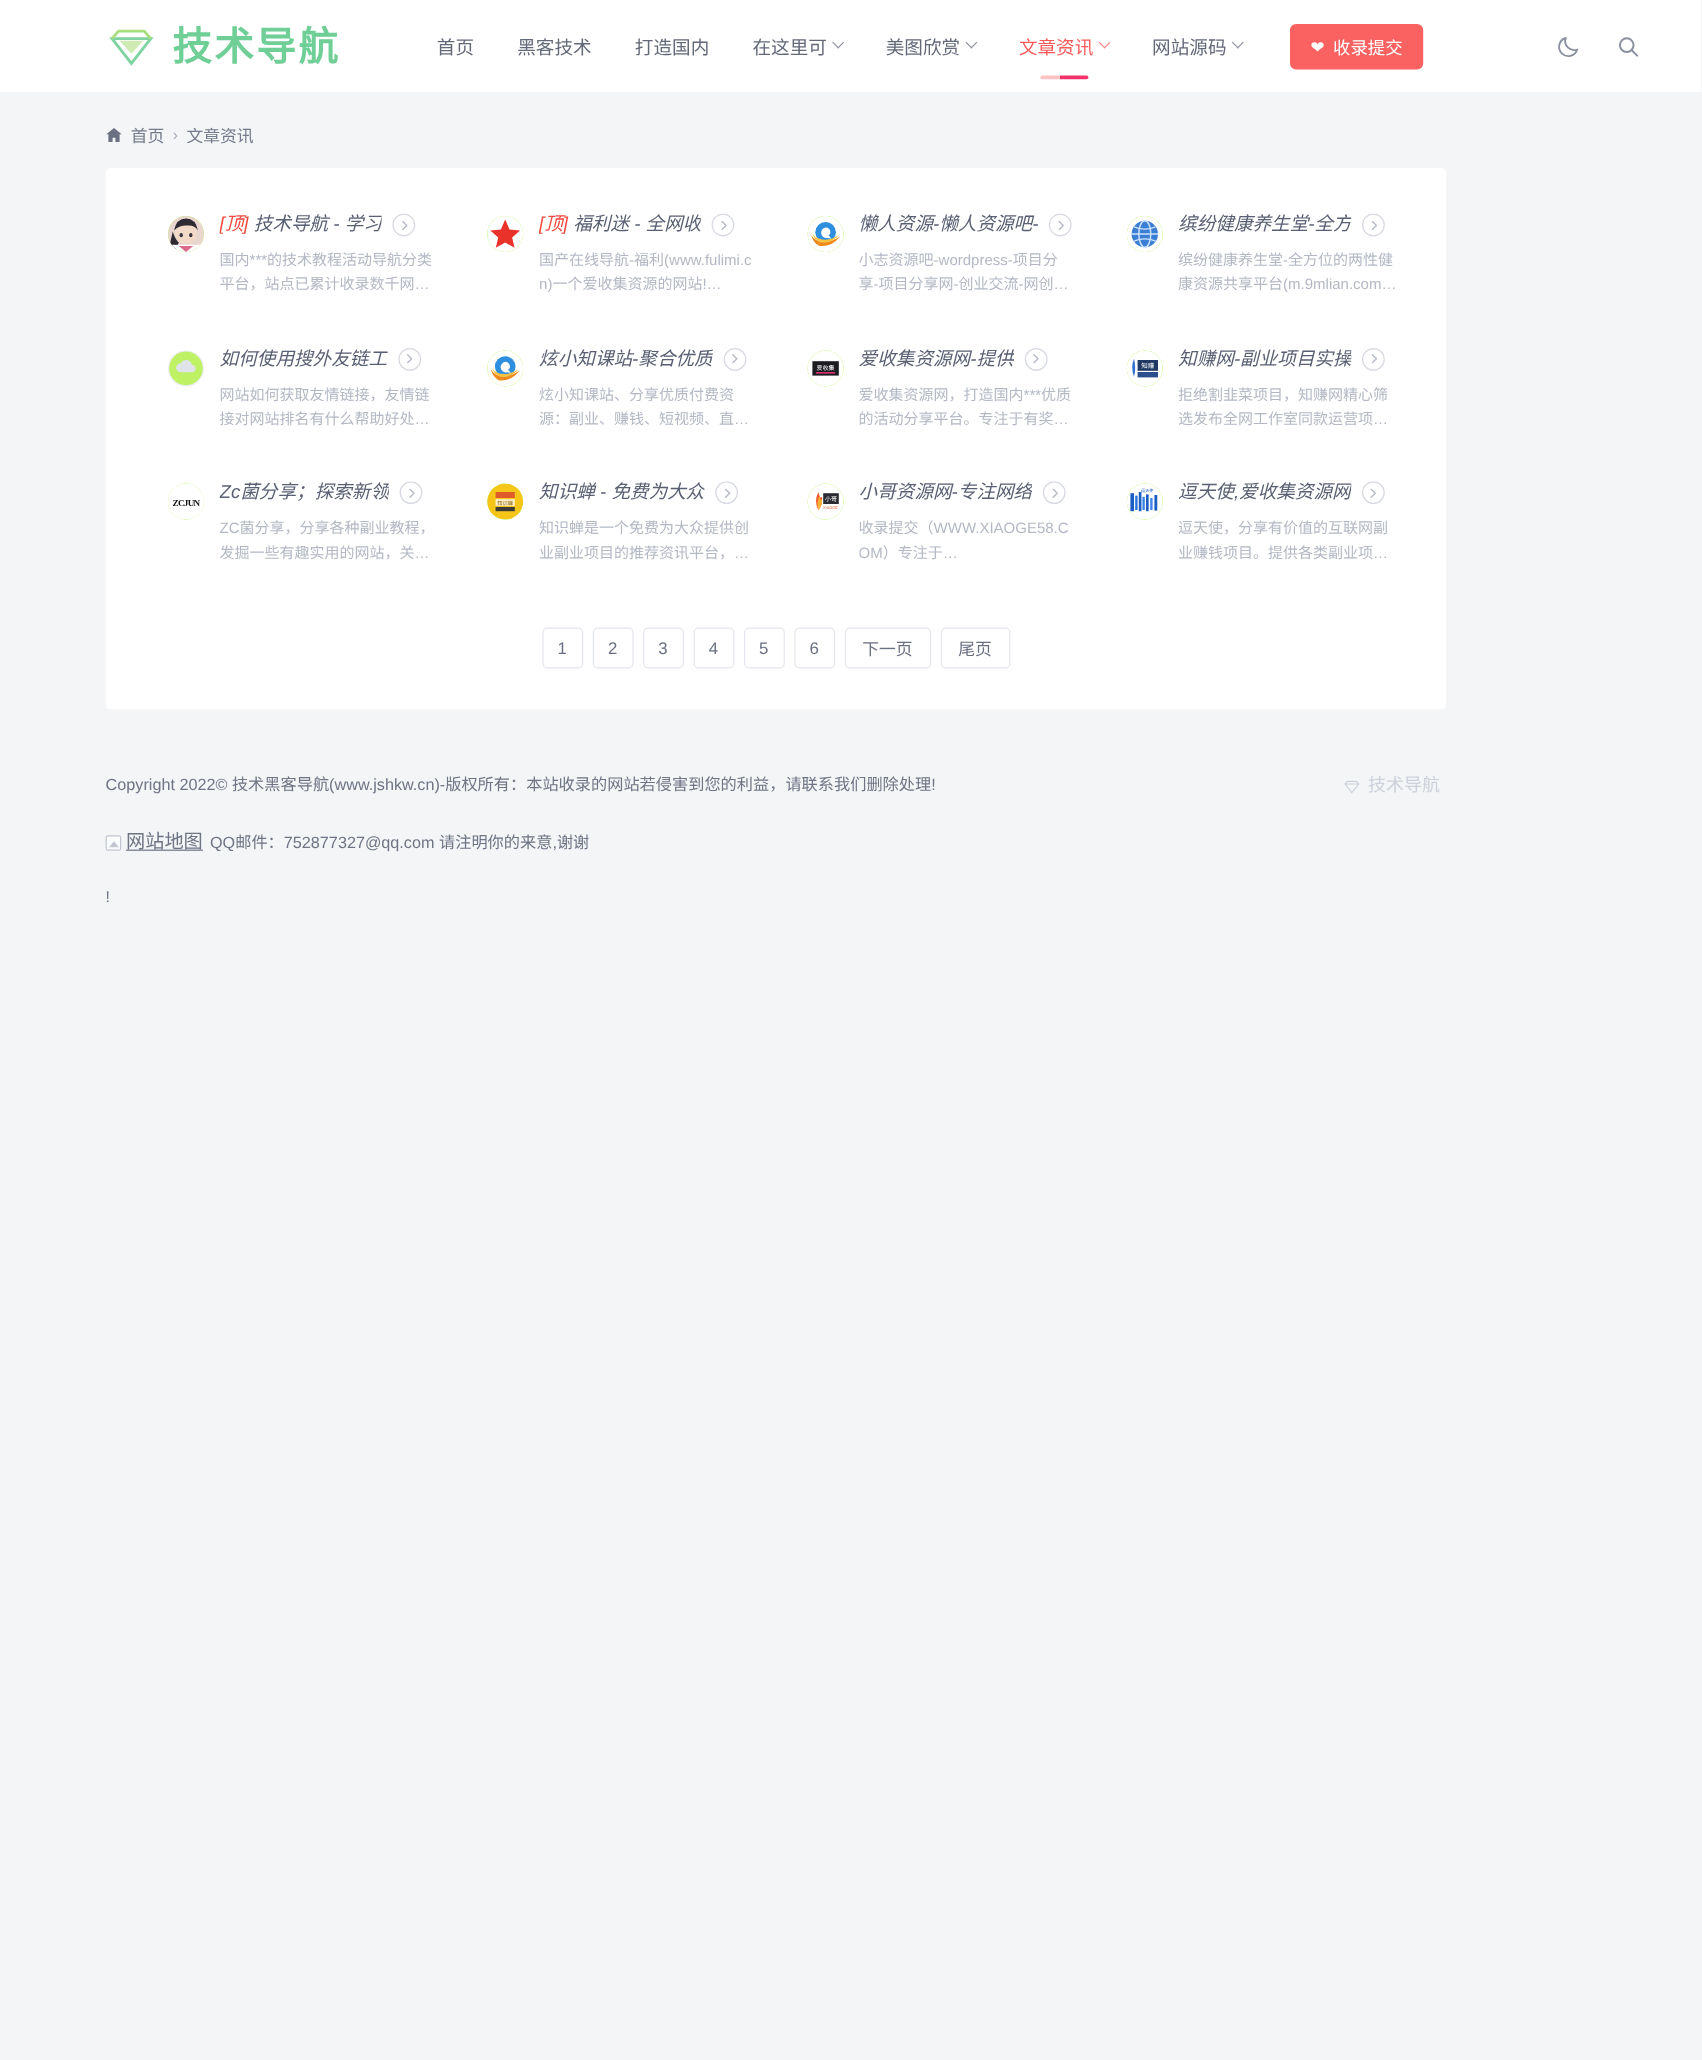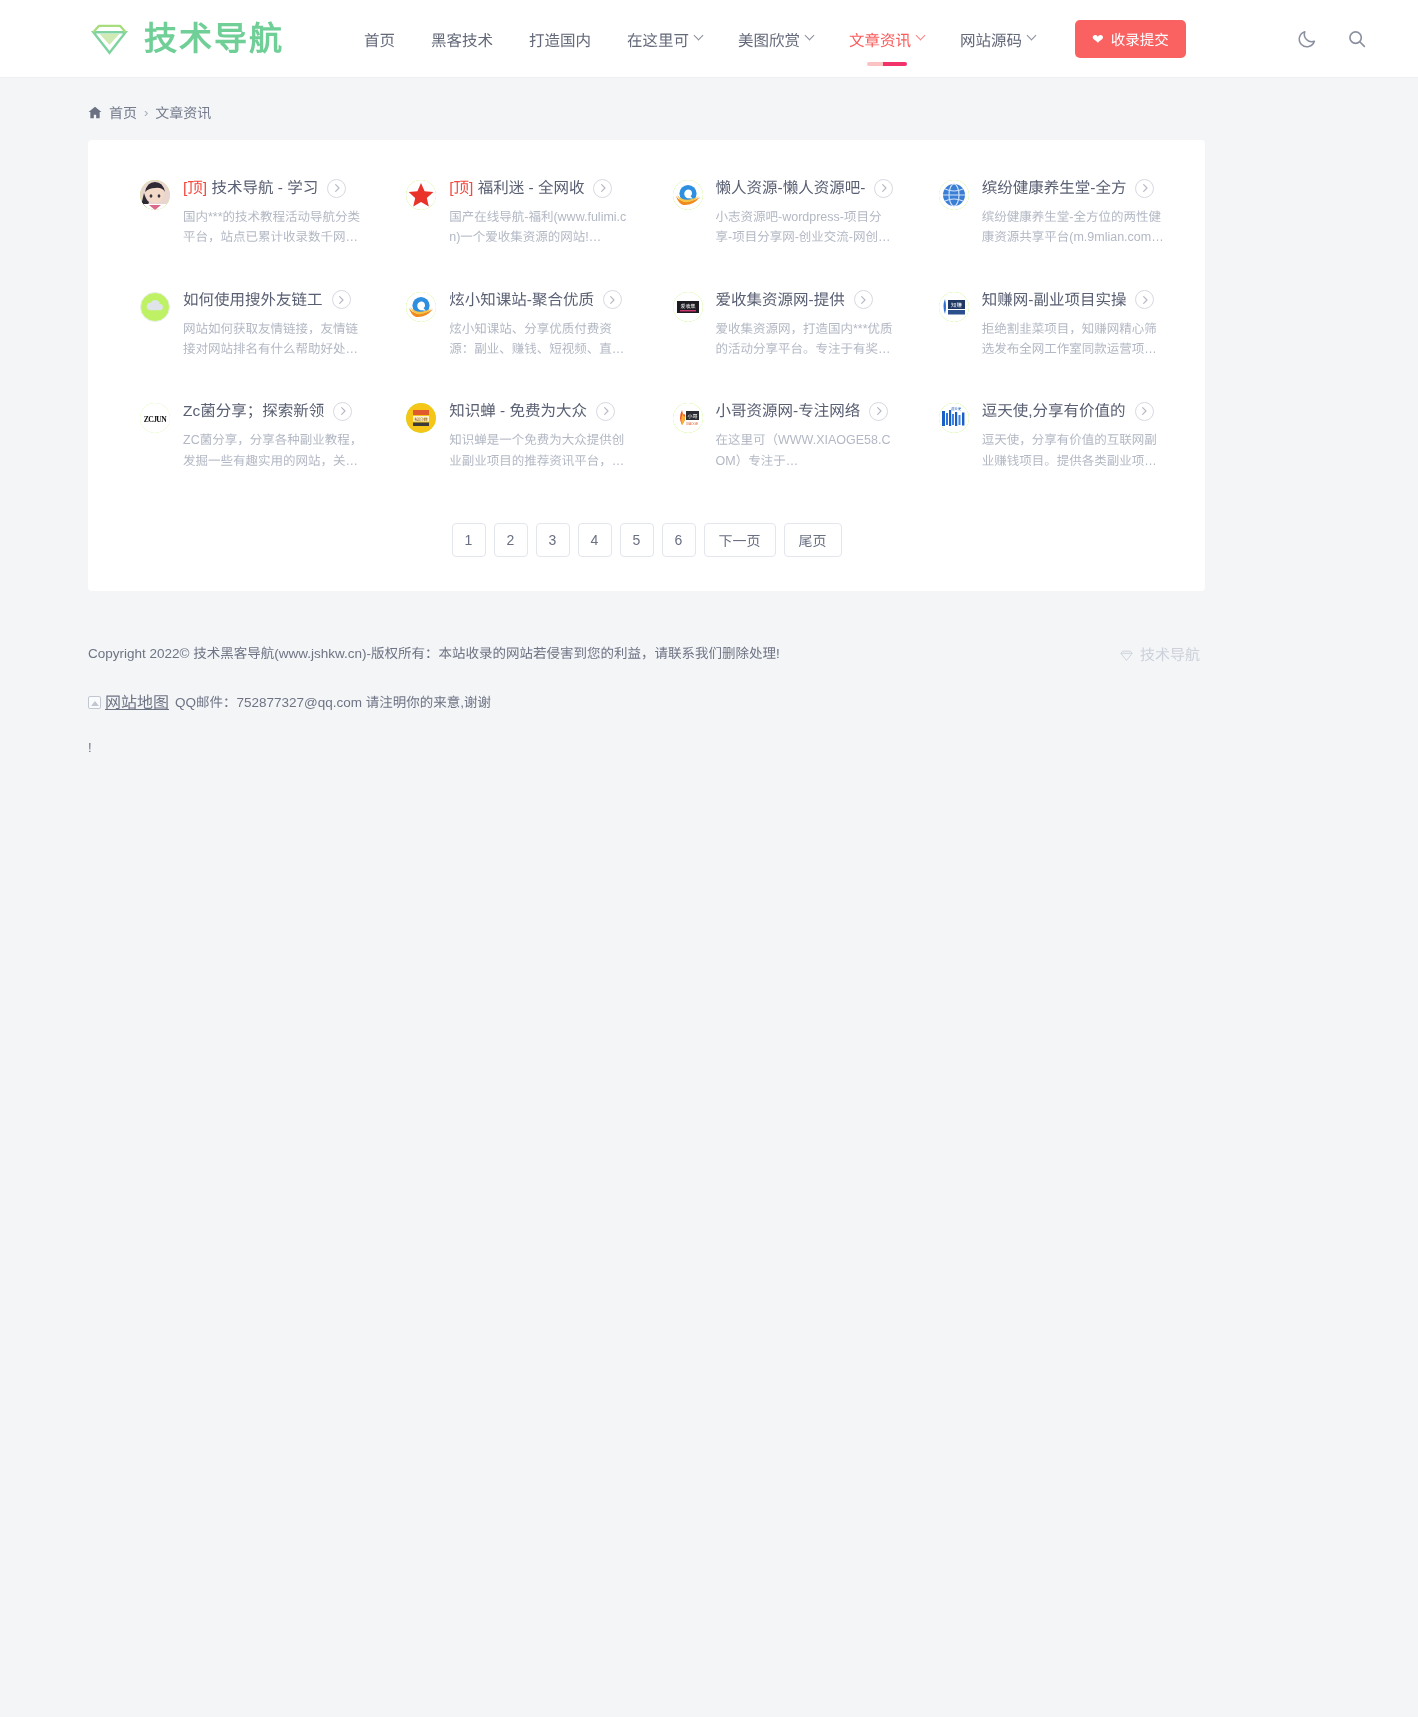--- a/index.html
+++ b/index.html
@@ -146,24 +146,25 @@
     border-radius: 50%;
     overflow: hidden;
     margin-top: 2px;
     display: flex; align-items: center; justify-content: center;
     background: #bef264;
   }
   .card-logo svg, .card-logo .glyph { display: block; }
   .card-body { min-width: 0; flex: 1 1 auto; }
   .card-title-row {
     display: flex;
-    align-items: center;
+    align-items: flex-start;
     gap: 9px;
     white-space: nowrap;
     overflow: hidden;
+    font-style: italic;
   }
   .card-title {
     font-size: 15.5px;
     color: #5a6073;
     line-height: 1.3;
     overflow: hidden;
     text-overflow: ellipsis;
     white-space: nowrap;
     max-width: 168px;
   }
@@ -583,41 +584,41 @@
       </span>
       <span class="card-body">
         <span class="card-title-row">
           <span class="card-title"><span class="top-tag"></span><span>小哥资源网-专注网络</span></span>
           <span class="go-circle">
             <svg viewBox="0 0 8 12" fill="none" stroke="currentColor" stroke-width="1.7" stroke-linecap="round" stroke-linejoin="round">
                 <polyline points="2,1 7,6 2,11"></polyline>
               </svg>
           </span>
         </span>
-        <span class="card-desc">在这里可（WWW.XIAOGE58.COM）专注于…</span>
+        <span class="card-desc">收录提交（WWW.XIAOGE58.COM）专注于…</span>
       </span>
     </a>
 
     <a class="card" href="#">
       <span class="card-logo">
         <svg viewBox="0 0 30 30" width="30" height="30">
           <circle cx="15" cy="15" r="15" fill="#fff"></circle>
           <rect x="3" y="8" width="3" height="15" fill="#1b5fc4"></rect>
           <rect x="7" y="10" width="2" height="12" fill="#2b74dd"></rect>
           <rect x="10" y="7" width="2.2" height="16" fill="#1b5fc4"></rect>
           <rect x="13" y="11" width="2" height="11" fill="#3d84ea"></rect>
           <rect x="16" y="9" width="2.2" height="14" fill="#1b5fc4"></rect>
           <rect x="19.5" y="12" width="2" height="10" fill="#3d84ea"></rect>
           <rect x="23" y="9.5" width="2.4" height="13" fill="#1b5fc4"></rect>
           <text x="17" y="7" font-size="3.4" fill="#1b5fc4" text-anchor="middle" font-family="sans-serif">逗天使</text>
         </svg>
       </span>
       <span class="card-body">
         <span class="card-title-row">
-          <span class="card-title"><span class="top-tag"></span><span>逗天使,分享有价值的</span></span>
+          <span class="card-title"><span class="top-tag"></span><span>逗天使,爱收集资源网</span></span>
           <span class="go-circle">
             <svg viewBox="0 0 8 12" fill="none" stroke="currentColor" stroke-width="1.7" stroke-linecap="round" stroke-linejoin="round">
                 <polyline points="2,1 7,6 2,11"></polyline>
               </svg>
           </span>
         </span>
         <span class="card-desc">逗天使，分享有价值的互联网副业赚钱项目。提供各类副业项目，副业…</span>
       </span>
     </a>
 

